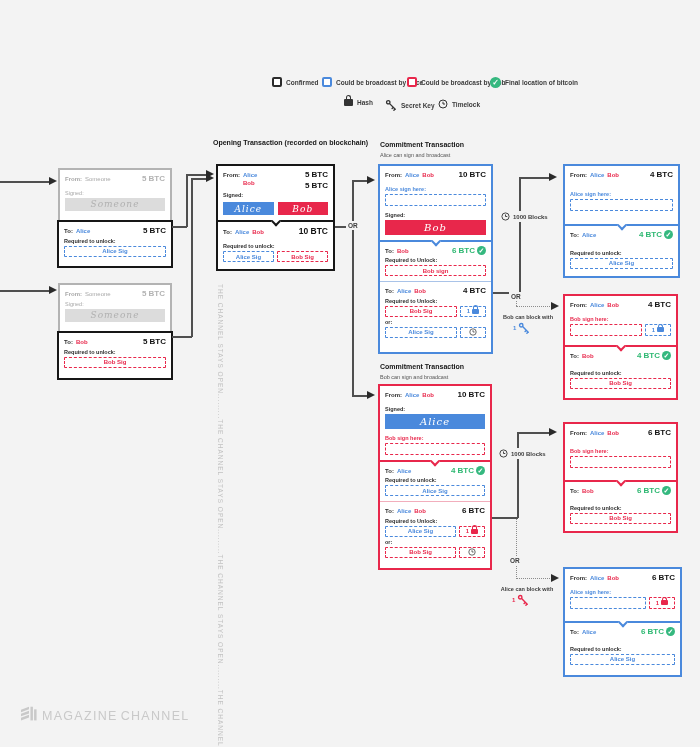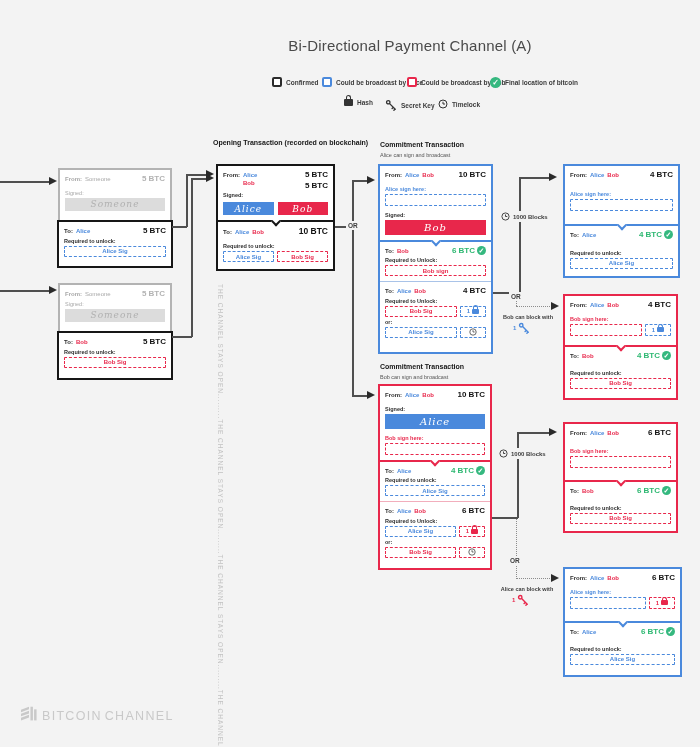--- a/index.html
+++ b/index.html
@@ -84,21 +84,20 @@
   .channel-text{position:absolute;left:210px;top:284px;width:14px;height:463px;writing-mode:vertical-rl;
     font-size:6.5px;letter-spacing:1px;color:#c2c2c2;overflow:hidden;white-space:nowrap;}
   
   .brand{position:absolute;left:42px;top:709px;display:flex;gap:3px;font-size:12.5px;letter-spacing:1.3px;color:#c9c9c9;}
 </style>
 </head>
 <body>
 
 <div id="canvas">
 
-  <div class="abs title">Bi-Directional Payment Channel (A)</div>
 
   <div class="abs leg-item" style="left:272px;top:77px;">
     <span class="sq"></span>
     <span>Confirmed</span>
   </div>
   <div class="abs leg-item" style="left:322px;top:77px;">
     <span class="sq blue"></span>
     <span>Could be broadcast by Alice</span>
   </div>
   <div class="abs leg-item" style="left:407px;top:77px;">
@@ -548,17 +547,17 @@
   <svg class="abs" style="left:20px;top:706px;" width="18" height="16" viewBox="0 0 24 22">
     <g fill="#c9c9c9">
       <path d="M1 5 L12 1 L12 4.6 L1 8.6 Z"></path>
       <path d="M1 10.6 L12 6.6 L12 10.2 L1 14.2 Z"></path>
       <path d="M1 16.2 L12 12.2 L12 15.8 L1 19.8 Z"></path>
       <rect x="14" y="1" width="3.4" height="18.8"></rect>
       <rect x="19" y="4.6" width="3.4" height="15.2"></rect>
     </g>
   </svg>
   <div class="brand">
-    <span>BITCOIN</span>
+    <span>MAGAZINE</span>
     <span>CHANNEL</span>
   </div>
 
 </div>
 
 </body></html>

